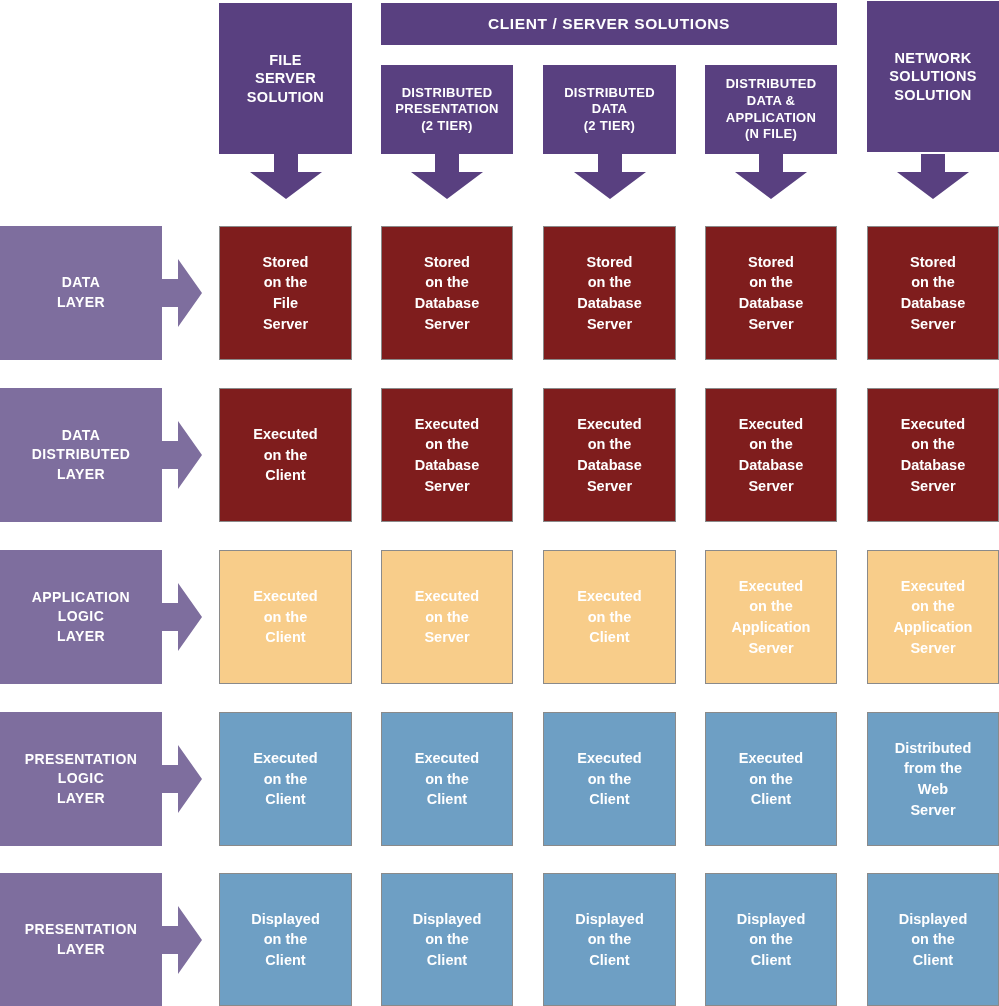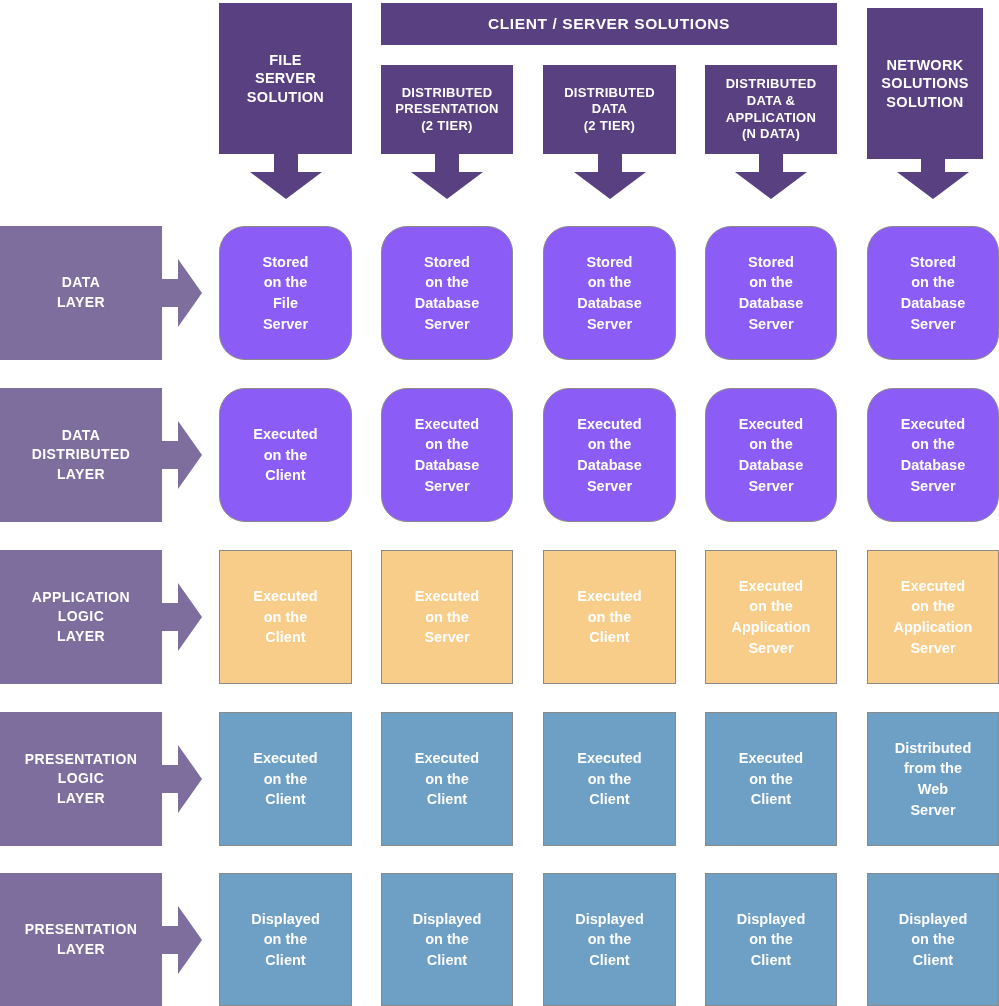--- a/index.html
+++ b/index.html
@@ -77,21 +77,21 @@
     font-weight: bold;
     font-size: 14.5px;
     text-align: center;
     display: flex;
     align-items: center;
     justify-content: center;
     line-height: 1.42;
     box-sizing: border-box;
     border: 1px solid #8a8a8a;
   }
-  .cell.green  { background: #8b5cf6; border-radius: 26px; }
+  .cell.green  { background: #7f1d1d; }
   .cell.orange { background: #F8CD8A; }
   .cell.blue   { background: #6E9FC4; }
 </style>
 </head>
 <body>
 
 <div id="diagram">
     <div class="hdr-box hdr-group" style="left: 381px; top: 3px; width: 456px; height: 42px;">
       <span>CLIENT / SERVER SOLUTIONS</span>
     </div>
@@ -107,26 +107,26 @@
     <svg width="72" height="45" viewBox="0 0 72 45" class="down-arrow" style="left: 411px; top: 154px;">
       <path d="M24,0 L48,0 L48,18 L72,18 L36,45 L0,18 L24,18 Z" fill="#594080"></path>
     </svg>
     <div class="hdr-box hdr-sub" style="left: 543px; width: 133px; top: 65px; height: 89px;">
       <div><span>DISTRIBUTED</span><br><span>DATA</span><br><span>(2 TIER)</span></div>
     </div>
     <svg width="72" height="45" viewBox="0 0 72 45" class="down-arrow" style="left: 573.5px; top: 154px;">
       <path d="M24,0 L48,0 L48,18 L72,18 L36,45 L0,18 L24,18 Z" fill="#594080"></path>
     </svg>
     <div class="hdr-box hdr-sub" style="left: 705px; width: 132px; top: 65px; height: 89px;">
-      <div><span>DISTRIBUTED</span><br><span>DATA &amp;</span><br><span>APPLICATION</span><br><span>(N DATA)</span></div>
+      <div><span>DISTRIBUTED</span><br><span>DATA &amp;</span><br><span>APPLICATION</span><br><span>(N FILE)</span></div>
     </div>
     <svg width="72" height="45" viewBox="0 0 72 45" class="down-arrow" style="left: 735px; top: 154px;">
       <path d="M24,0 L48,0 L48,18 L72,18 L36,45 L0,18 L24,18 Z" fill="#594080"></path>
     </svg>
-    <div class="hdr-box hdr-solution" style="left: 867px; width: 116px; top: 8px; height: 151px;">
+    <div class="hdr-box hdr-solution" style="left: 867px; width: 132px; top: 1px; height: 151px;">
       <div><span>NETWORK</span><br><span>SOLUTIONS</span><br><span>SOLUTION</span></div>
     </div>
     <svg width="72" height="45" viewBox="0 0 72 45" class="down-arrow" style="left: 897px; top: 154px;">
       <path d="M24,0 L48,0 L48,18 L72,18 L36,45 L0,18 L24,18 Z" fill="#594080"></path>
     </svg>
     <div class="row-label" style="left: 0px; top: 226px; width: 162px; height: 134px;">
       <div><span>DATA</span><br><span>LAYER</span></div>
     </div>
     <svg width="40" height="68" viewBox="0 0 40 68" class="right-arrow" style="left: 162px; top: 259px;">
       <path d="M0,20 L16,20 L16,0 L40,34 L16,68 L16,48 L0,48 Z" fill="#7E6E9E"></path>

